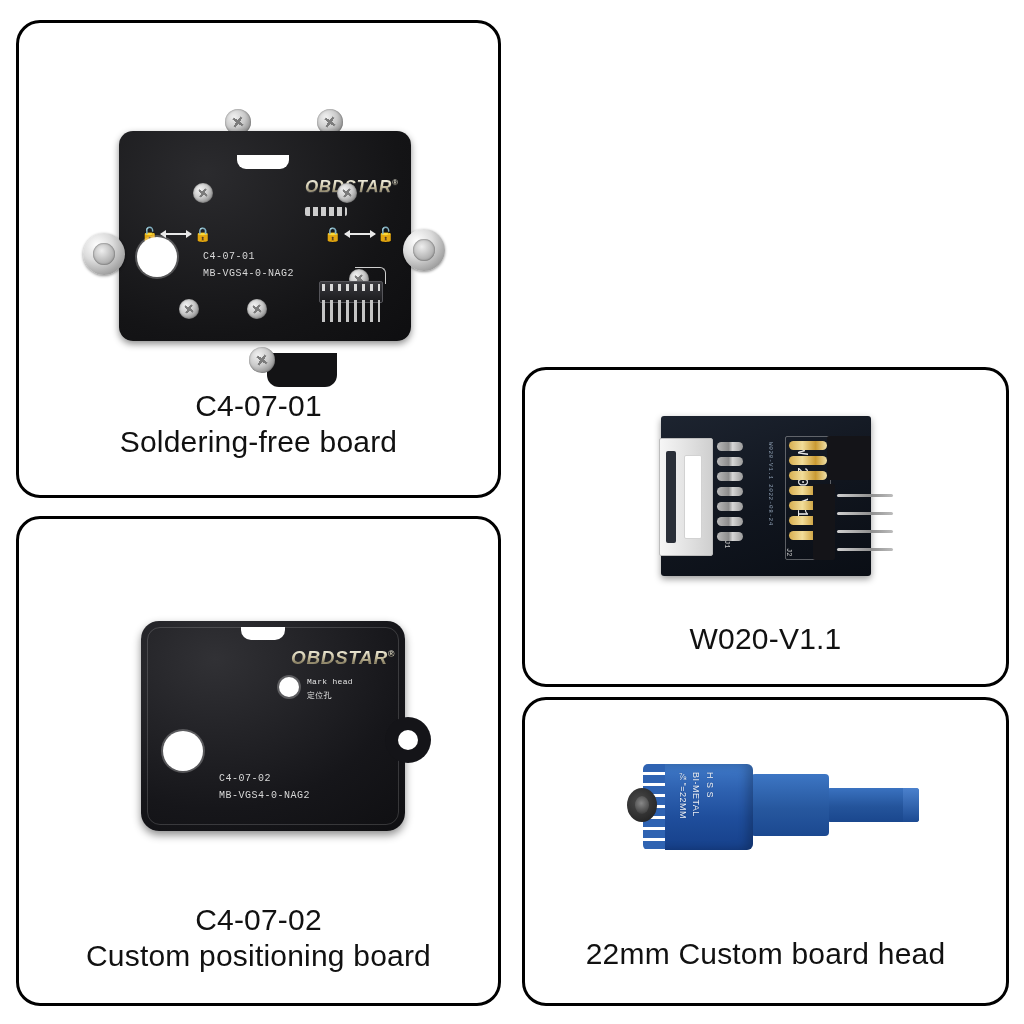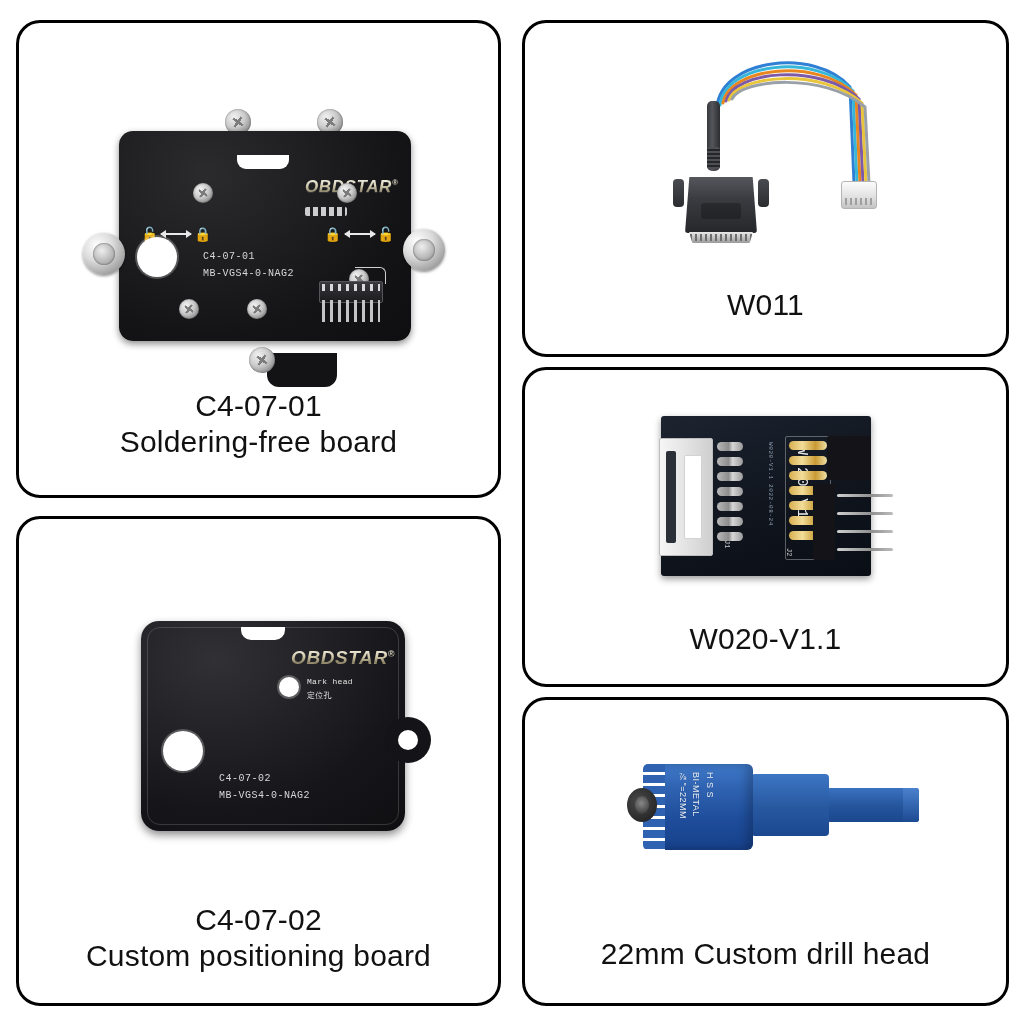--- a/index.html
+++ b/index.html
@@ -395,48 +395,20 @@
           <div class="hole-white" style="left:22px;top:110px;width:40px;height:40px;"></div>
           <div class="silk2">C4-07-02
 MB-VGS4-0-NAG2</div>
         </div>
       </div>
     </div>
     <div class="caption" id="caption-positioning-board">C4-07-02
 Custom positioning board</div>
   </div>
 
-  <div class="panel" id="panel-w011">
-    <div class="stage">
-      <div class="w011-wrap">
-        <svg class="ribbon" viewBox="0 0 260 200">
-          <g fill="none" stroke-linecap="round">
-            <path d="M72,66 C76,18 170,6 205,46 L209,142" stroke="#2f7fd4" stroke-width="3"></path>
-            <path d="M75,64 C80,22 171,11 208,50 L212,142" stroke="#36b6d8" stroke-width="3"></path>
-            <path d="M78,62 C84,26 173,16 211,54 L215,142" stroke="#e8861f" stroke-width="3"></path>
-            <path d="M81,60 C88,30 175,21 214,58 L218,142" stroke="#7c5aa8" stroke-width="3"></path>
-            <path d="M84,59 C92,34 177,26 217,62 L221,142" stroke="#e8c53a" stroke-width="3"></path>
-            <path d="M87,58 C96,38 179,31 220,66 L224,142" stroke="#9aa0a8" stroke-width="3"></path>
-          </g>
-        </svg>
-
-        <div class="strain"></div>
-
-        <div class="db25">
-          <span class="wing l"></span>
-          <span class="wing r"></span>
-          <span class="body"></span>
-          <span class="pinrow"></span>
-        </div>
-
-        <div class="jst"></div>
-      </div>
-    </div>
-    <div class="caption" id="caption-w011">W011</div>
-  </div>
 
   <div class="panel" id="panel-w020">
     <div class="stage">
       <div class="w020-wrap">
         <div class="w020-pcb">
 
           <div class="wconn">
             <span class="slot"></span>
           </div>
 
@@ -485,16 +457,16 @@
         <div class="saw-shank"></div>
         <div class="saw-mid"></div>
         <div class="saw-body"></div>
         <div class="saw-teeth"></div>
         <div class="saw-arbor"></div>
         <div class="saw-label">H S S
 BI-METAL
 ⅞"=22MM</div>
       </div>
     </div>
-    <div class="caption" id="caption-drill">22mm Custom drill head</div>
+    <div class="caption" id="caption-drill">22mm Custom board head</div>
   </div>
 
 </div>
 
 </body></html>

